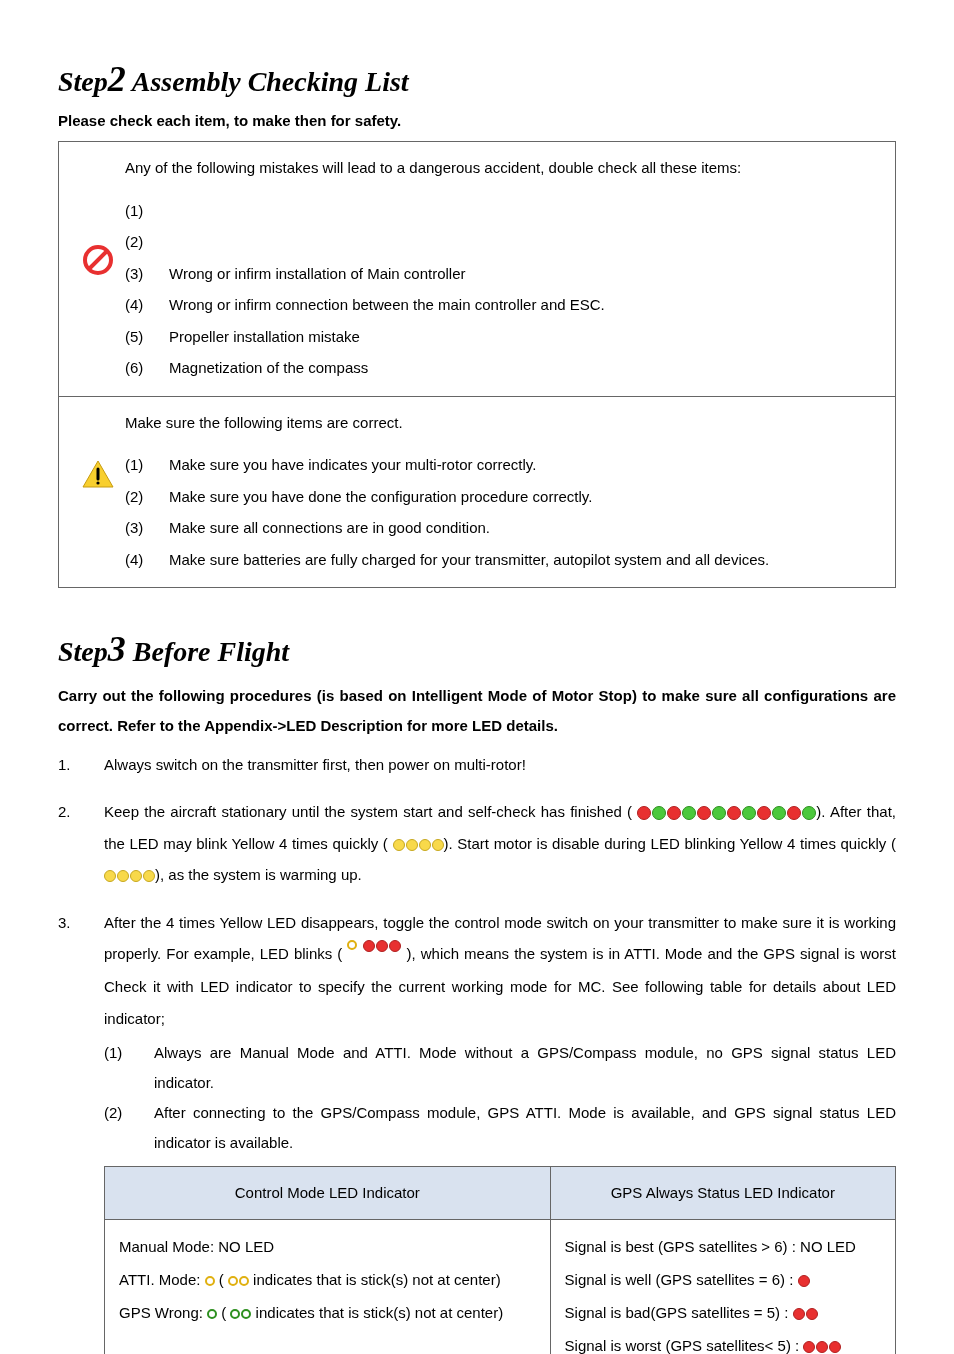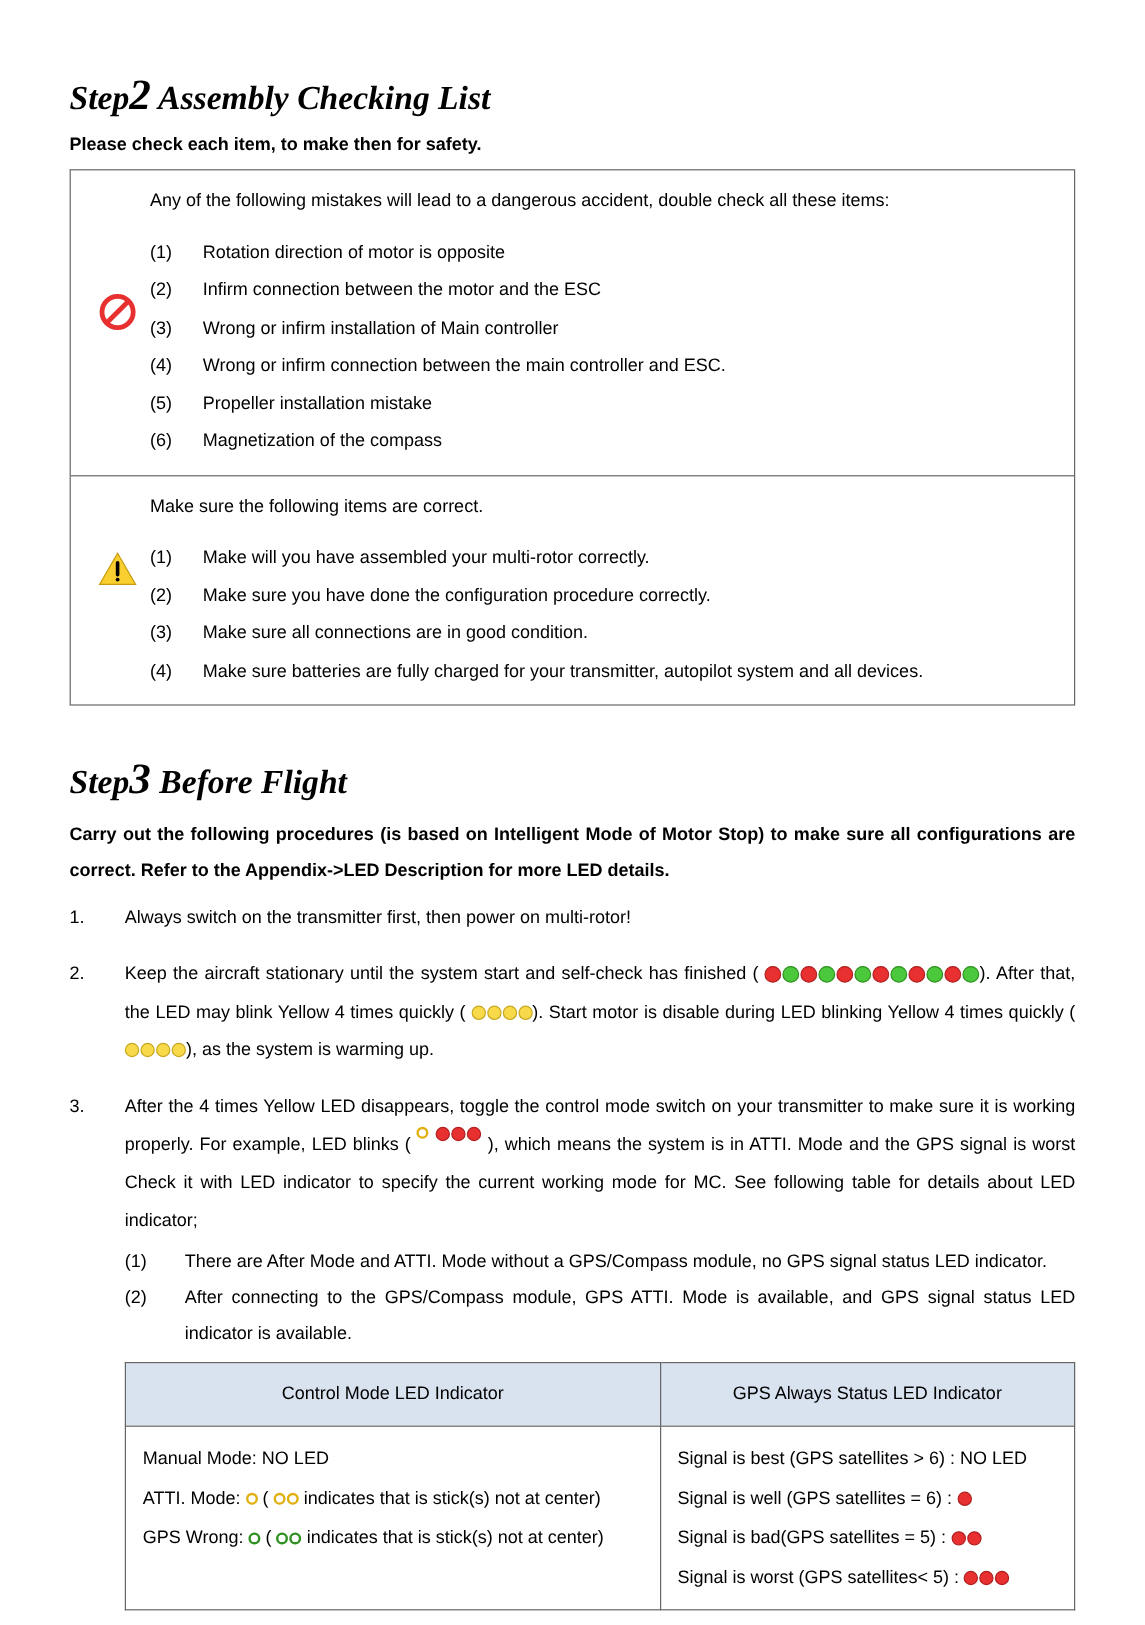--- a/index.html
+++ b/index.html
@@ -118,25 +118,23 @@
       <svg class="icon" width="32" height="32" viewBox="0 0 32 32">
         <circle cx="16" cy="16" r="13" fill="none" stroke="#e83030" stroke-width="4"></circle>
         <line x1="7" y1="25" x2="25" y2="7" stroke="#e83030" stroke-width="4"></line>
       </svg>
     </div>
     <div class="content-col">
       <div class="intro-line">Any of the following mistakes will lead to a dangerous accident, double check all these items:</div>
       <ul class="num-list">
         <li>
             <span class="num">(1)</span>
-            <span>Rotation direction of motor is opposite</span>
           </li>
         <li>
             <span class="num">(2)</span>
-            <span>Infirm connection between the motor and the ESC</span>
           </li>
         <li>
             <span class="num">(3)</span>
             <span>Wrong or infirm installation of Main controller</span>
           </li>
         <li>
             <span class="num">(4)</span>
             <span>Wrong or infirm connection between the main controller and ESC.</span>
           </li>
         <li>
@@ -157,21 +155,21 @@
         <polygon points="17,2 32,28 2,28" fill="#f8cf2e" stroke="#c79b10" stroke-width="1"></polygon>
         <line x1="17" y1="10" x2="17" y2="20" stroke="#000" stroke-width="3" stroke-linecap="round"></line>
         <circle cx="17" cy="24" r="1.6" fill="#000"></circle>
       </svg>
     </div>
     <div class="content-col">
       <div class="intro-line bold">Make sure the following items are correct.</div>
       <ul class="num-list">
         <li>
             <span class="num">(1)</span>
-            <span>Make will you have assembled your multi-rotor correctly.</span>
+            <span>Make sure you have indicates your multi-rotor correctly.</span>
           </li>
         <li>
             <span class="num">(2)</span>
             <span>Make sure you have done the configuration procedure correctly.</span>
           </li>
         <li>
             <span class="num">(3)</span>
             <span>Make sure all connections are in good condition.</span>
           </li>
         <li>
@@ -227,21 +225,21 @@
   </li>
   <li>
     <span class="on">3.</span>
     <span class="oc">
       <span>After the 4 times Yellow LED disappears, toggle the control mode switch on your transmitter to make sure it is working properly. For example, LED blinks (</span>
       <span class="led"><span class="yo"></span>&nbsp;<span class="r"></span><span class="r"></span><span class="r"></span></span>
       <span>), which means the system is in ATTI. Mode and the GPS signal is worst Check it with LED indicator to specify the current working mode for MC. See following table for details about LED indicator;</span>
       <ul class="sub-list">
         <li>
             <span class="sn">(1)</span>
-            <span style="flex:1">There are After Mode and ATTI. Mode without a GPS/Compass module, no GPS signal status LED indicator.</span>
+            <span style="flex:1">Always are Manual Mode and ATTI. Mode without a GPS/Compass module, no GPS signal status LED indicator.</span>
           </li>
         <li>
             <span class="sn">(2)</span>
             <span style="flex:1">After connecting to the GPS/Compass module, GPS ATTI. Mode is available, and GPS signal status LED indicator is available.</span>
           </li>
       </ul>
 
       <table class="ledtab">
         <tbody>
             <tr>

